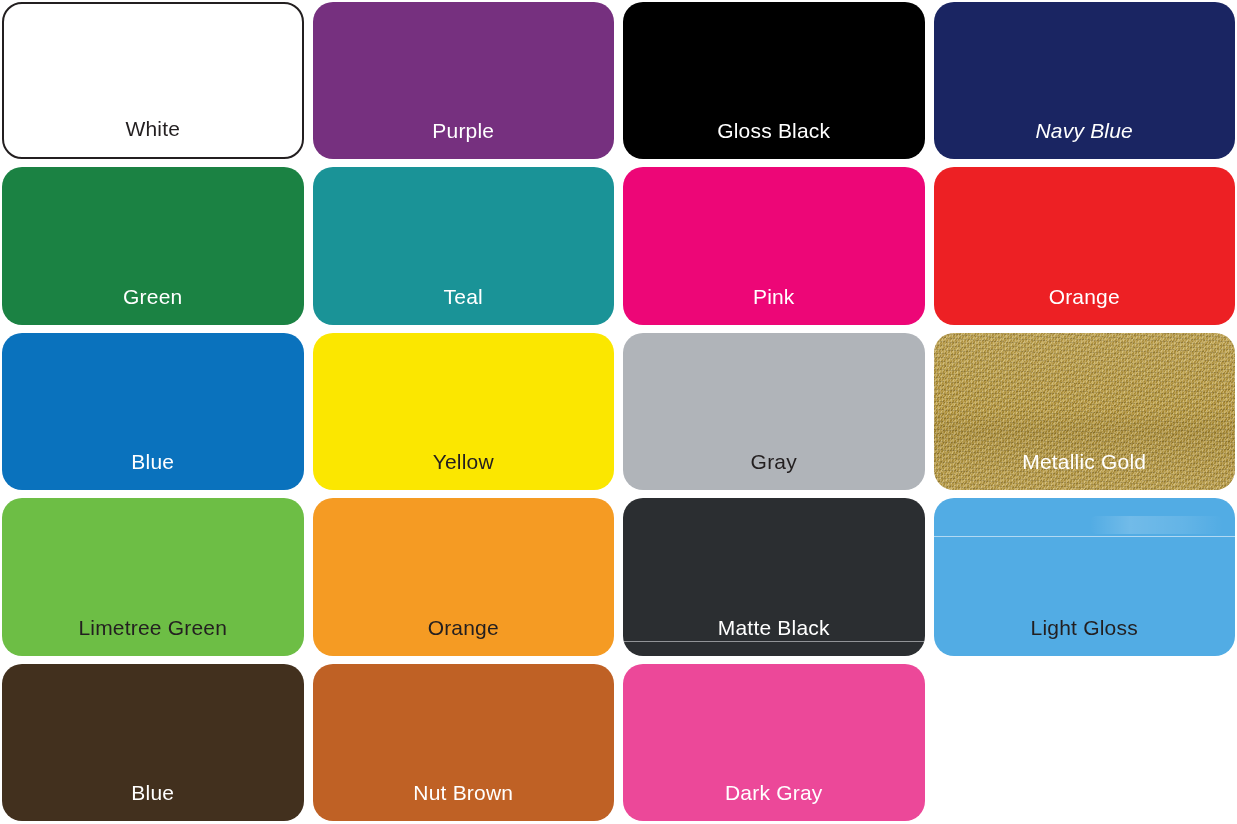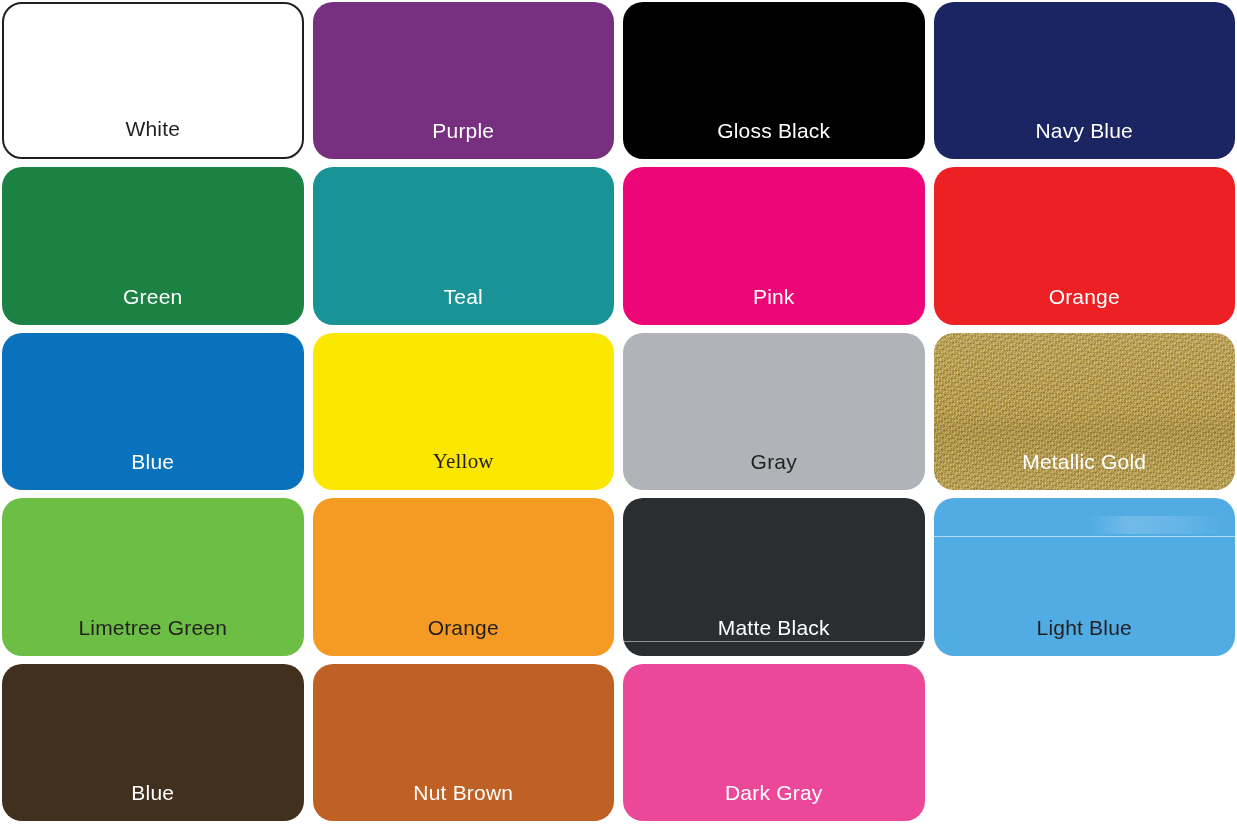--- a/index.html
+++ b/index.html
@@ -123,39 +123,39 @@
   <div class="swatch-grid" id="swatch-grid">
       <div class="swatch outlined" style="background: rgb(255, 255, 255); border-color: rgb(35, 31, 32);">
         <span class="swatch-label" style="color: rgb(35, 31, 32);">White</span>
       </div>
       <div class="swatch" style="background: rgb(118, 48, 127);">
         <span class="swatch-label" style="color: rgb(255, 255, 255);">Purple</span>
       </div>
       <div class="swatch" style="background: rgb(0, 0, 0);">
         <span class="swatch-label" style="color: rgb(255, 255, 255);">Gloss Black</span>
       </div>
-      <div class="swatch" style="background: rgb(26, 37, 98);">
+      <div class="swatch" style="background: rgb(26, 37, 98); font-style: italic;">
         <span class="swatch-label" style="color: rgb(255, 255, 255);">Navy Blue</span>
       </div>
       <div class="swatch" style="background: rgb(27, 130, 67);">
         <span class="swatch-label" style="color: rgb(255, 255, 255);">Green</span>
       </div>
       <div class="swatch" style="background: rgb(26, 147, 151);">
         <span class="swatch-label" style="color: rgb(255, 255, 255);">Teal</span>
       </div>
       <div class="swatch" style="background: rgb(237, 6, 119);">
         <span class="swatch-label" style="color: rgb(255, 255, 255);">Pink</span>
       </div>
       <div class="swatch" style="background: rgb(237, 32, 36);">
         <span class="swatch-label" style="color: rgb(255, 255, 255);">Orange</span>
       </div>
       <div class="swatch" style="background: rgb(10, 114, 189);">
         <span class="swatch-label" style="color: rgb(255, 255, 255); text-align: right;">Blue</span>
       </div>
-      <div class="swatch" style="background: rgb(251, 231, 0); font-family: Liberation Serif, serif;">
+      <div class="swatch" style="background: rgb(251, 231, 0);">
         <span class="swatch-label" style="color: rgb(35, 31, 32);">Yellow</span>
       </div>
       <div class="swatch" style="background: rgb(176, 180, 185);">
         <span class="swatch-label" style="color: rgb(35, 31, 32);">Gray</span>
       </div>
       <div class="swatch" style="background: rgb(187, 154, 60);">
         <div class="tex tex-gold"></div>
         <span class="swatch-label" style="color: rgb(255, 255, 255);">Metallic Gold</span>
       </div>
       <div class="swatch" style="background: rgb(109, 190, 69);">
@@ -164,21 +164,21 @@
       <div class="swatch" style="background: rgb(245, 155, 35);">
         <span class="swatch-label" style="color: rgb(35, 31, 32);">Orange</span>
       </div>
       <div class="swatch" style="background: rgb(43, 46, 49);">
         <div class="hairline"></div>
         <span class="swatch-label" style="color: rgb(255, 255, 255);">Matte Black</span>
       </div>
       <div class="swatch" style="background: rgb(82, 172, 228);">
         <div class="seam-smudge"></div>
         <div class="seam"></div>
-        <span class="swatch-label" style="color: rgb(35, 31, 32);">Light Blue</span>
+        <span class="swatch-label" style="color: rgb(35, 31, 32);">Light Gloss</span>
       </div>
       <div class="swatch" style="background: rgb(66, 48, 30);">
         <span class="swatch-label" style="color: rgb(255, 255, 255);">Blue</span>
       </div>
       <div class="swatch" style="background: rgb(191, 97, 37);">
         <span class="swatch-label" style="color: rgb(255, 255, 255); margin-top: 16px;">Nut Brown</span>
       </div>
       <div class="swatch" style="background: #ec4899;">
         <span class="swatch-label" style="color: rgb(255, 255, 255);">Dark Gray</span>
       </div>

